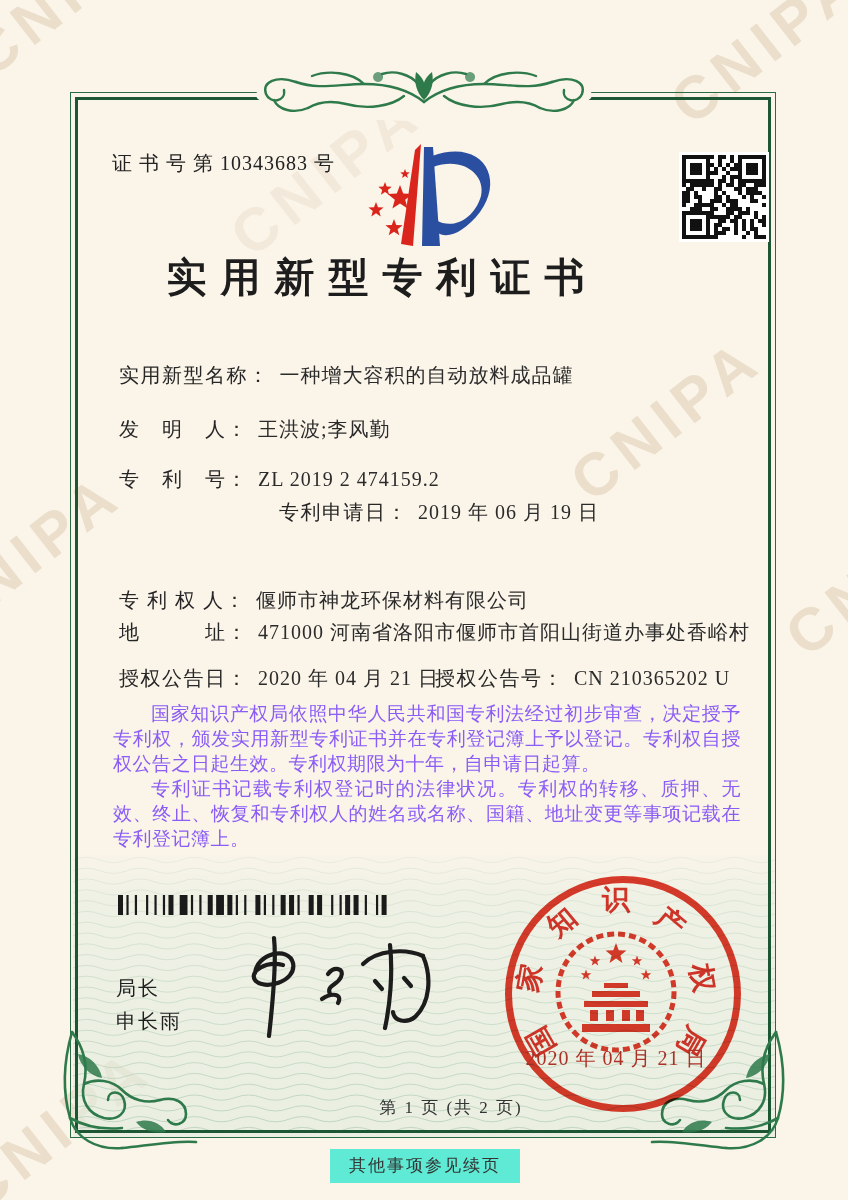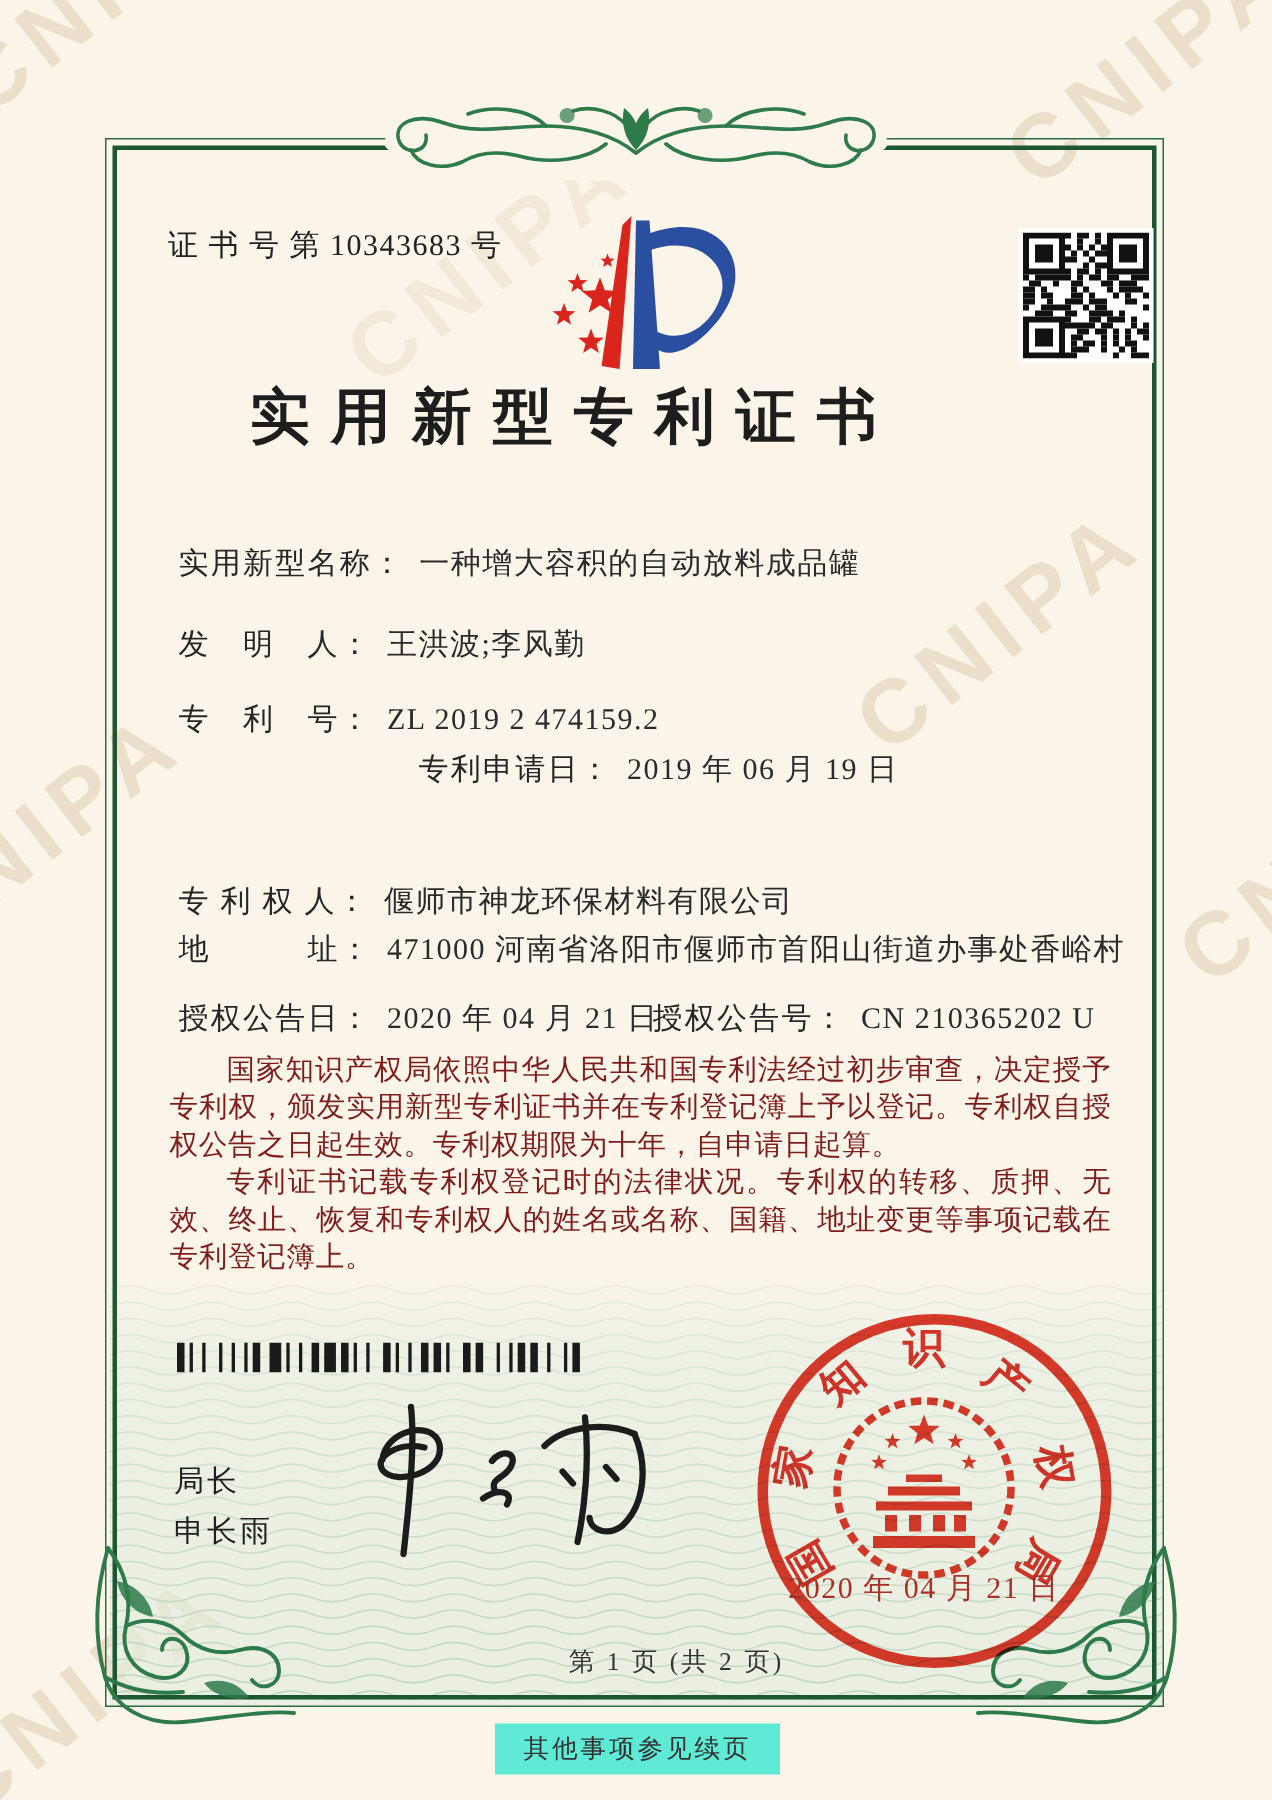--- a/index.html
+++ b/index.html
@@ -41,21 +41,21 @@
   #title{
     left:70px;top:250px;width:611px;text-align:center;
     font-size:40px;font-weight:bold;letter-spacing:14px;text-indent:14px;color:#1d1d1d;
   }
   .field-row{position:absolute;left:119px;width:640px;font-size:20px;z-index:4;white-space:nowrap;}
   .field-label{color:#262626;letter-spacing:1.5px;}
   .field-value{color:#2b2b2b;margin-left:10px;letter-spacing:1px;}
   #row-grant .second{position:absolute;left:316px;top:0;}
   #paragraphs{
     left:113px;top:701px;width:628px;font-size:19px;line-height:25px;
-    color:#7f1d1d;text-align:justify;letter-spacing:0.5px;
+    color:#8b5cf6;text-align:justify;letter-spacing:0.5px;
   }
   #paragraphs p{margin:0;text-indent:2em;}
   #barcode{left:118px;top:895px;width:272px;height:20px;}
   #signer{left:116px;top:972px;font-size:20px;line-height:33px;color:#1f1f1f;letter-spacing:2px;}
   #signature{left:225px;top:933px;width:215px;height:108px;}
   
   #seal{
     position:absolute;left:505px;top:876px;width:236px;height:236px;z-index:5;
     mix-blend-mode:multiply;opacity:0.94;
   }

